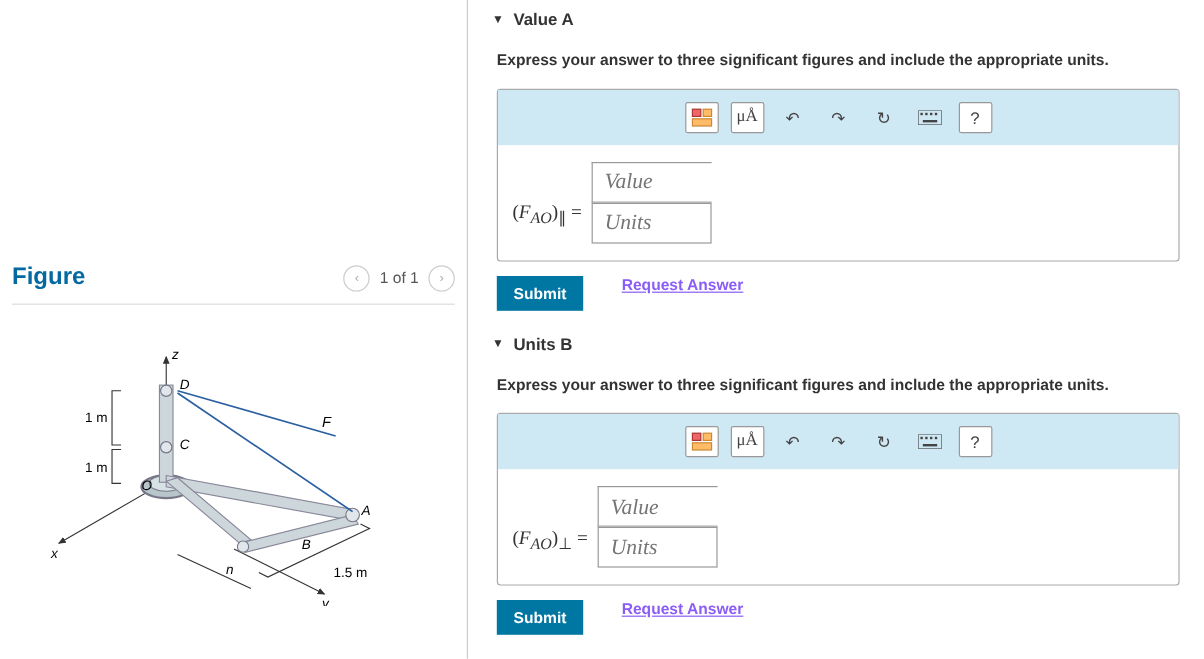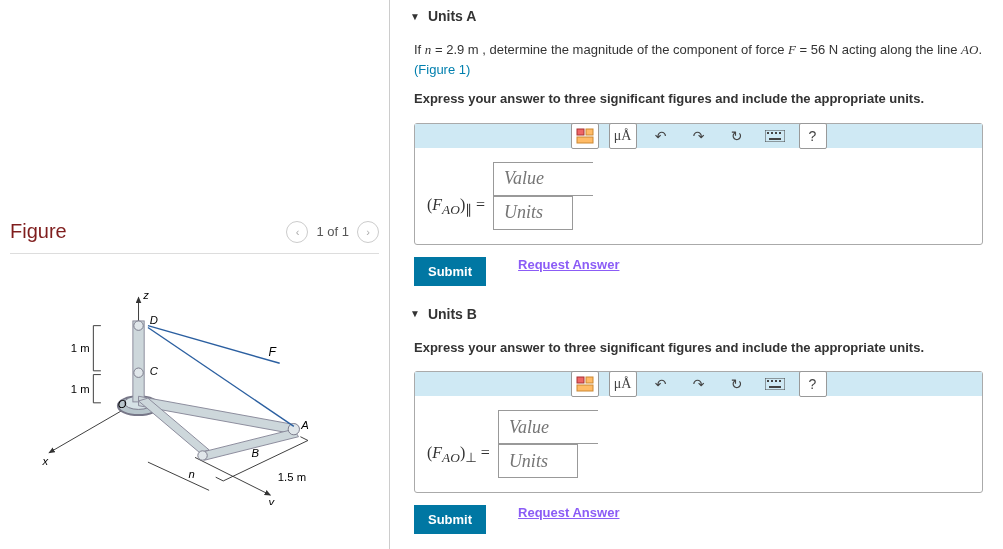--- a/index.html
+++ b/index.html
@@ -1,44 +1,44 @@
 <!DOCTYPE html>
 <html><head>
 <meta charset="utf-8">
 <style>
 * { box-sizing: border-box; margin: 0; padding: 0; }
 body { font-family: Arial, Helvetica, sans-serif; font-size: 13px; color: #333; background: #fff; width: 1003px; height: 549px; overflow: hidden; }
 .container { display: flex; height: 100%; }
 .left-panel { width: 390px; padding: 0 10px 10px 10px; border-right: 1px solid #ccc; display: flex; flex-direction: column; }
 .left-spacer { height: 220px; }
 .figure-header { display: flex; justify-content: space-between; align-items: center; padding-bottom: 10px; border-bottom: 1px solid #ddd; }
-.figure-title { font-size: 20px; color: #7f1d1d; font-weight: normal; }
+.figure-title { font-size: 20px; color: #0369a1; font-weight: bold; }
 .figure-nav { display: flex; align-items: center; gap: 8px; color: #555; font-size: 13px; }
 .nav-btn { width: 22px; height: 22px; border: 1px solid #ccc; border-radius: 50%; background: #fff; display: flex; align-items: center; justify-content: center; color: #aaa; cursor: pointer; font-size: 11px; }
 .figure-image { flex: 1; display: flex; align-items: center; justify-content: center; padding: 20px 0; }
 .right-panel { flex: 1; padding: 8px 20px 0 20px; overflow: hidden; }
 .part { margin-bottom: 20px; }
 .part-header { display: flex; align-items: center; gap: 8px; font-weight: bold; font-size: 14px; margin-bottom: 16px; }
 .caret { font-size: 10px; cursor: pointer; }
 .part-body { padding-left: 4px; }
 .prompt { margin-bottom: 10px; line-height: 1.5; }
 .instr { font-weight: bold; margin-bottom: 14px; line-height: 1.5; }
 .link { color: #007fae; cursor: pointer; }
 .answer-box { border: 1px solid #aaa; border-radius: 3px; padding: 0; margin-bottom: 12px; }
-.toolbar { background: #cfe9f4; padding: 6px 8px; display: flex; gap: 10px; align-items: center; justify-content: center; height: 24px; }
+.toolbar { background: #cfe9f4; padding: 6px 8px; display: flex; gap: 10px; align-items: center; justify-content: center; height: 46px; }
 .tb-btn { width: 28px; height: 26px; display: flex; align-items: center; justify-content: center; cursor: pointer; color: #444; font-size: 14px; }
 .tb-btn.fmt { background: #fff; border: 1px solid #999; border-radius: 2px; }
 .tb-btn.mu { font-family: "Times New Roman", serif; }
 .answer-row { padding: 14px 12px; display: flex; align-items: center; gap: 8px; }
 .eq-label { font-family: "Times New Roman", serif; font-size: 16px; margin-top: 23px; }
 .eq-label i { font-style: italic; }
 .inpgrp { display: flex; flex-direction: column; }
 .inp { border: 1px solid #999; height: 34px; font-family: "Times New Roman", serif; font-size: 18px; font-style: italic; color: #888; padding: 0 10px; background: #fff; }
 .inp.val { width: 100px; border-right: none; }
-.inp.unit { width: 80px; }
+.inp.unit { width: 100px; }
 .submit-row { display: flex; align-items: flex-start; gap: 32px; }
 .submit-btn { background: #0077a3; color: #fff; border: none; padding: 7px 14px; font-weight: bold; font-size: 13px; cursor: pointer; }
 .req-link { color: #8b5cf6; font-weight: bold; text-decoration: underline; cursor: pointer; font-size: 13px; }
 svg { max-width: 100%; }
 </style>
 </head>
 <body>
 
 <div class="container">
   <div class="left-panel">
@@ -101,26 +101,23 @@
         <line x1="120" y1="185" x2="185" y2="215" stroke="#333" stroke-width="1"></line>
       </svg>
     </div>
   </div>
 
   <div class="right-panel">
 
     <div class="part">
       <div class="part-header">
         <span class="caret">▼</span>
-        <span>Units A</span>
+        <span>Value A</span>
       </div>
       <div class="part-body">
-        <div class="prompt">
-          <span>If </span><i style="font-family:'Times New Roman',serif">n</i><span> = 2.9 m , determine the magnitude of the component of force </span><i style="font-family:'Times New Roman',serif">F</i><span> = 56 N acting along the line </span><i style="font-family:'Times New Roman',serif">AO</i><span>. </span><span class="link">(Figure 1)</span>
-        </div>
         <div class="instr">Express your answer to three significant figures and include the appropriate units.</div>
 
         <div class="answer-box">
           <div class="toolbar">
             <span class="tb-btn fmt">
               <svg width="18" height="16">
                   <rect x="1" y="1" width="7" height="6" fill="#e66" stroke="#a33"></rect>
                   <rect x="10" y="1" width="7" height="6" fill="#fb6" stroke="#c83"></rect>
                   <rect x="1" y="9" width="16" height="6" fill="#fb6" stroke="#c83"></rect>
                 </svg>

